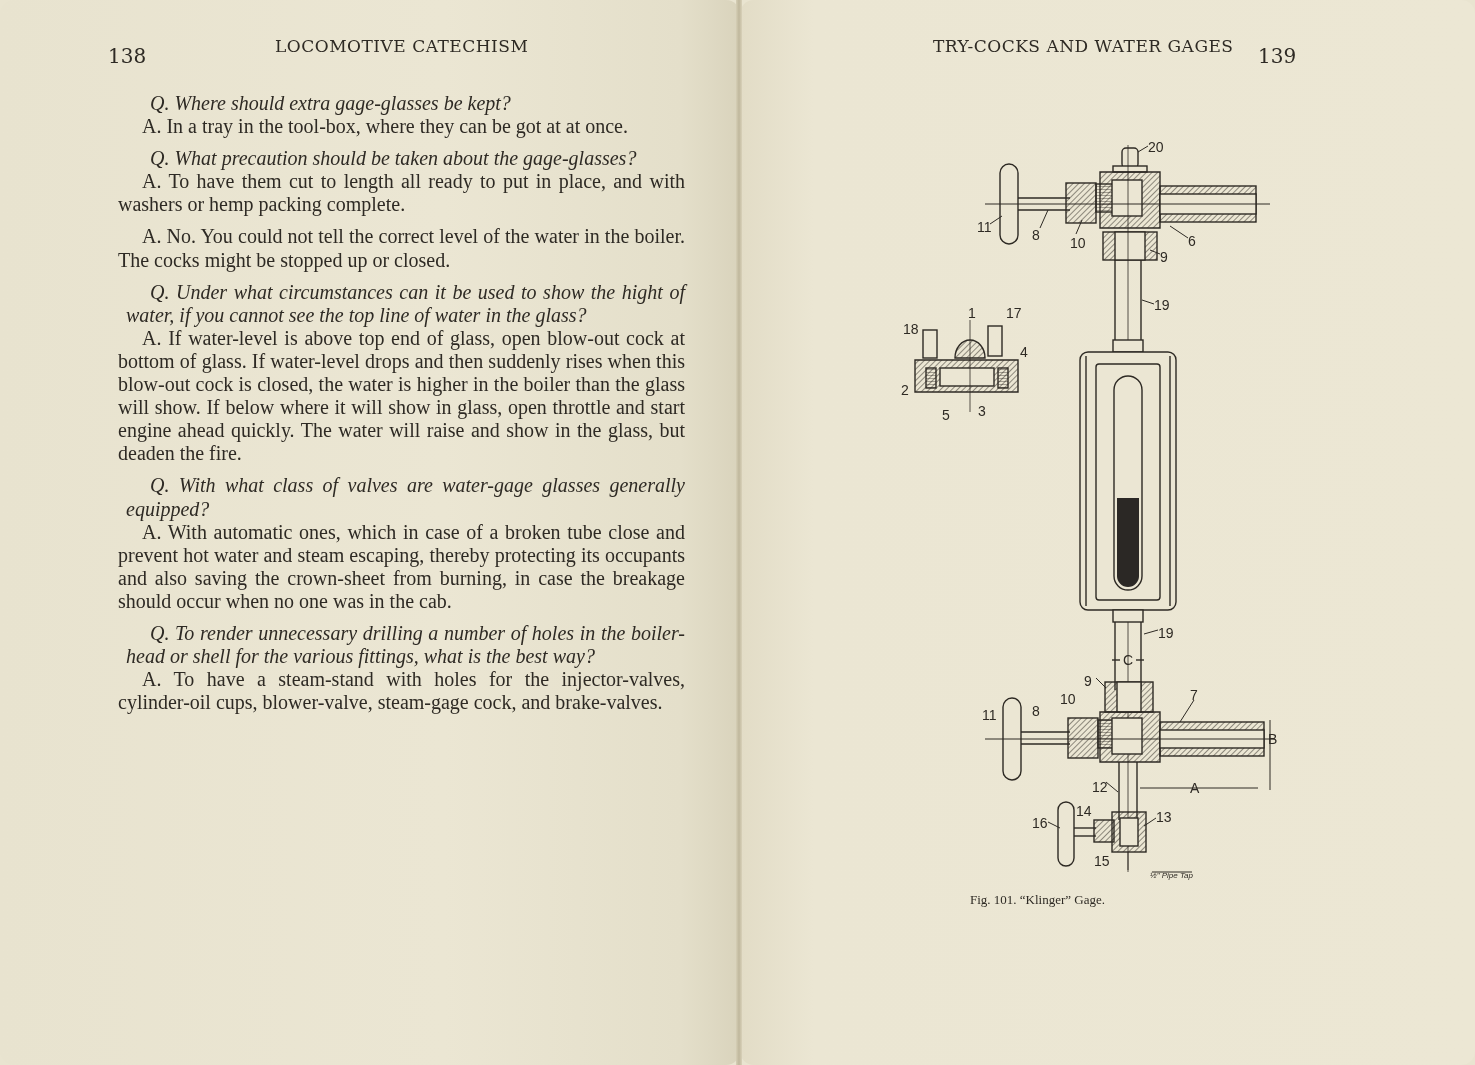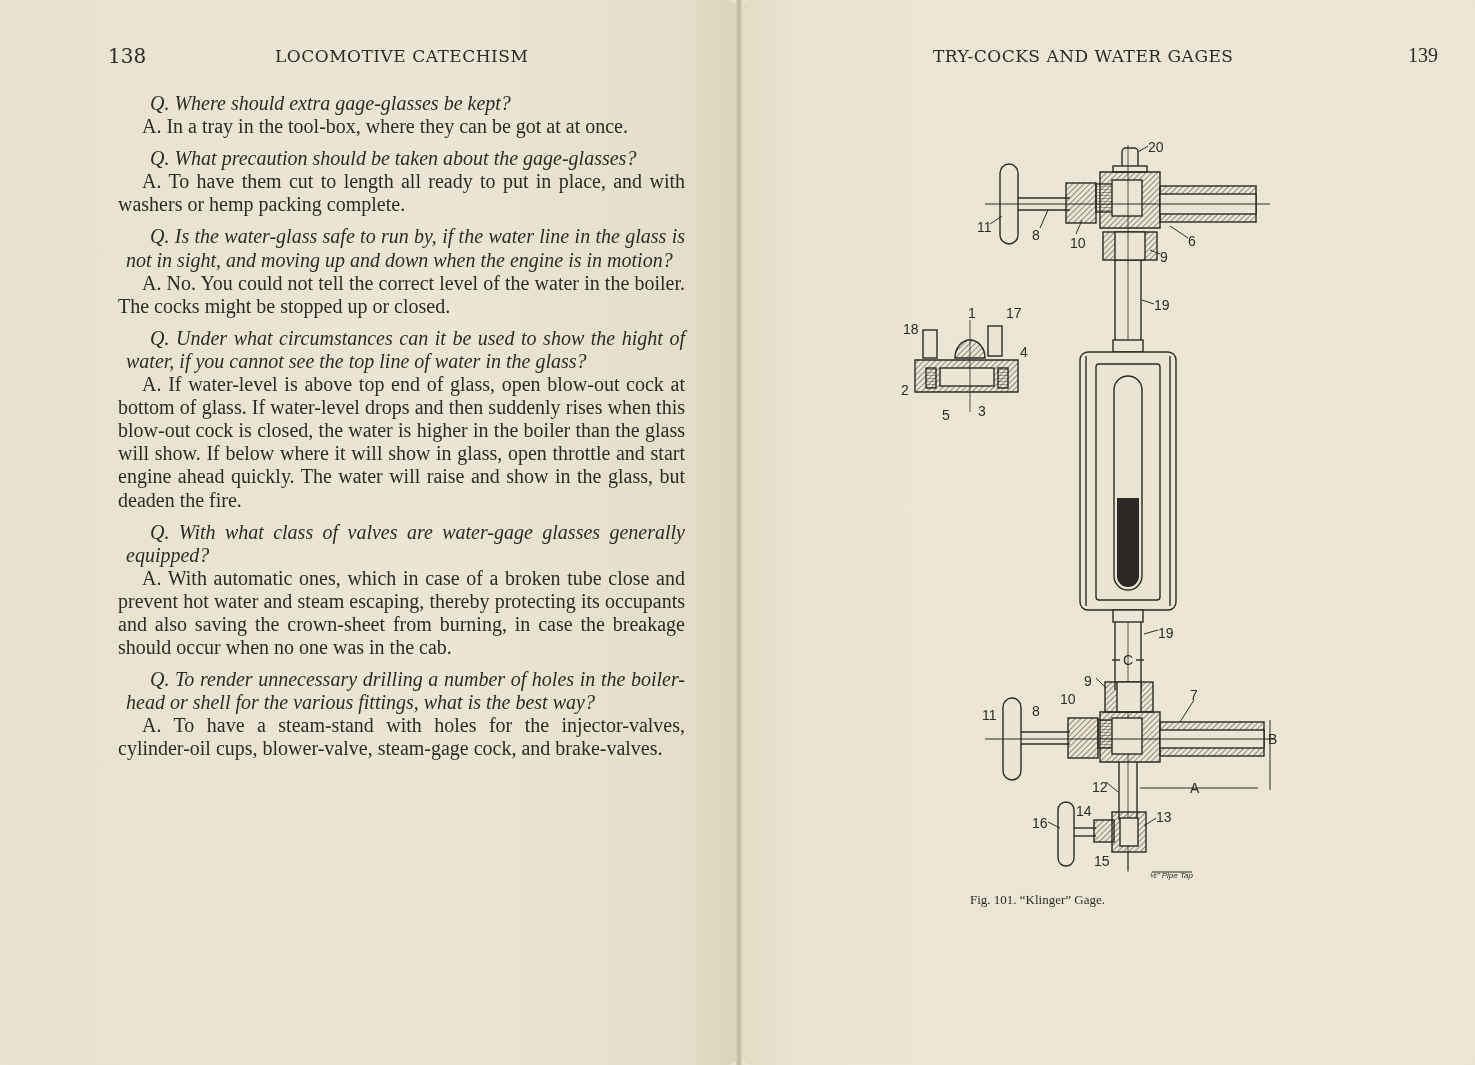--- a/index.html
+++ b/index.html
@@ -17,26 +17,26 @@
     background:linear-gradient(90deg,#e8e3cf 0%,#ebe6d3 60%,#e4dfca 92%,#d9d3bc 100%);
   }
   .gutter {
     position:absolute; left:736px; top:0; width:6px; height:100%;
     background:linear-gradient(90deg,#d6cfb6,#bfb79c 50%,#d8d1b9);
   }
   .page-right {
     width:735px;
     background:linear-gradient(90deg,#e2dcc6 0%,#ebe6d3 10%,#ece7d4 100%);
   }
-  .running-head { position:absolute; top:46px; font-size:17px; letter-spacing:0.5px; }
+  .running-head { position:absolute; top:36px; font-size:17px; letter-spacing:0.5px; }
   .page-num { position:absolute; top:44px; font-size:20px; }
   .left-num { left:108px; }
   .left-title { left:275px; }
   .right-title { left:933px; }
-  .right-num { left:1408px;font-family:Liberation Serif, serif; }
+  .right-num { left:1258px; }
 
   .text-block {
     position:absolute; left:110px; top:92px; width:575px;
     font-size:20px; line-height:23.1px; text-align:justify;
     font-family:"Liberation Serif","DejaVu Serif",serif;
   }
   .qa { margin-bottom:9px; }
   .q { font-style:italic; text-indent:24px;margin-left:16px; }
   .a { text-indent:24px;margin-left:8px; }
 
@@ -58,21 +58,20 @@
     <div class="text-block">
       <div class="qa">
         <div class="q">Q. Where should extra gage-glasses be kept?</div>
         <div class="a">A. In a tray in the tool-box, where they can be got at at once.</div>
       </div>
       <div class="qa">
         <div class="q">Q. What precaution should be taken about the gage-glasses?</div>
         <div class="a">A. To have them cut to length all ready to put in place, and with washers or hemp packing complete.</div>
       </div>
       <div class="qa">
-        <div class="q">Q. Is the water-glass safe to run by, if the water line in the glass is not in sight, and moving up and down when the engine is in motion?</div>
         <div class="a">A. No. You could not tell the correct level of the water in the boiler. The cocks might be stopped up or closed.</div>
       </div>
       <div class="qa">
         <div class="q">Q. Under what circumstances can it be used to show the hight of water, if you cannot see the top line of water in the glass?</div>
         <div class="a">A. If water-level is above top end of glass, open blow-out cock at bottom of glass. If water-level drops and then suddenly rises when this blow-out cock is closed, the water is higher in the boiler than the glass will show. If below where it will show in glass, open throttle and start engine ahead quickly. The water will raise and show in the glass, but deaden the fire.</div>
       </div>
       <div class="qa">
         <div class="q">Q. With what class of valves are water-gage glasses generally equipped?</div>
         <div class="a">A. With automatic ones, which in case of a broken tube close and prevent hot water and steam escaping, thereby protecting its occupants and also saving the crown-sheet from burning, in case the breakage should occur when no one was in the cab.</div>
       </div>

